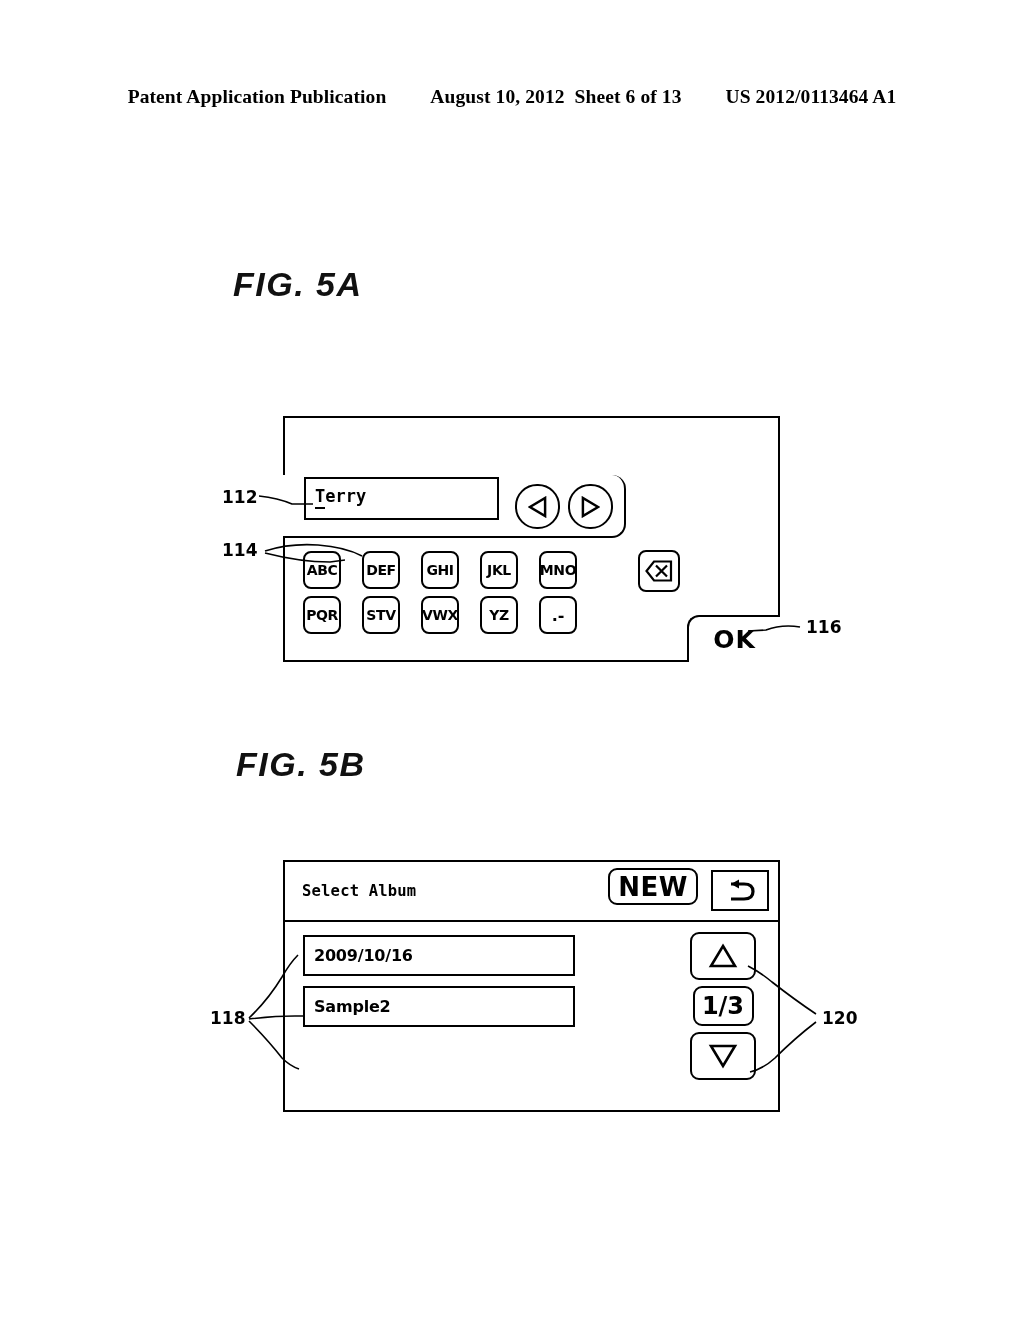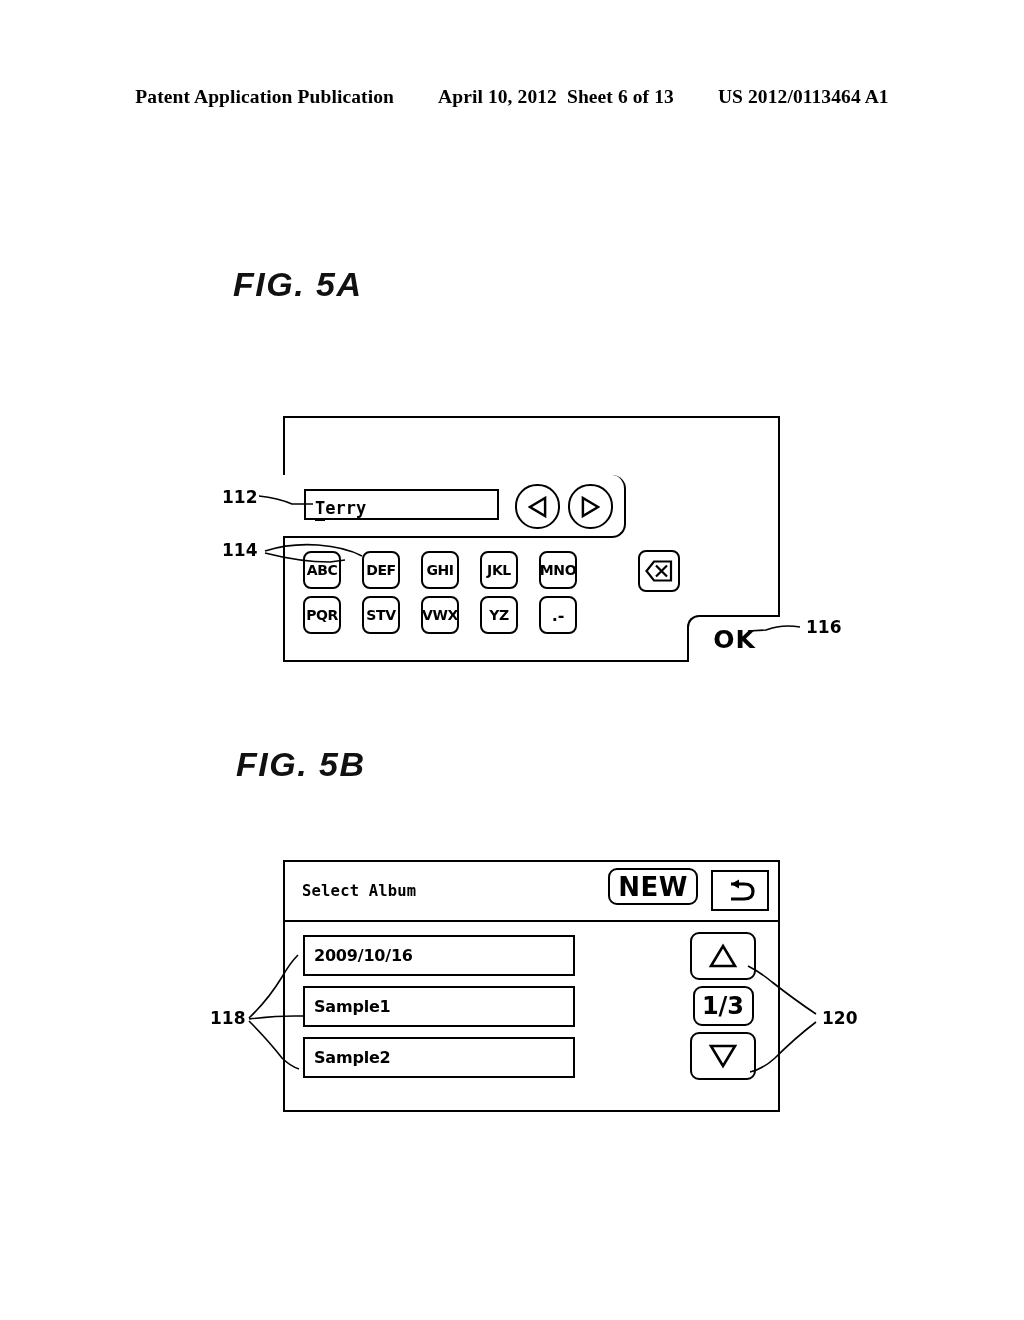--- a/index.html
+++ b/index.html
@@ -94,22 +94,22 @@
     position:absolute;left:-2px;top:57px;
     width:343px;height:63px;
     border:2.5px solid #000;
     border-left:none;
     border-top:none;
     border-radius:0 14px 14px 0;
     background:#fff;
     box-sizing:border-box;
   }
   .name-field{
-    position:absolute;left:21px;top:14px;
-    width:195px;height:31px;
+    position:absolute;left:21px;top:2px;
+    width:195px;height:43px;
     border:2.5px solid #000;
     background:#fff;
     box-sizing:border-box;
   }
   .name-value{
     position:absolute;left:9px;top:7px;
     font-family:"DejaVu Sans Mono",monospace;
     font-size:17px;font-weight:bold;
     letter-spacing:0px;
   }
@@ -237,21 +237,21 @@
     width:1024px;height:1320px;
     pointer-events:none;
   }
 </style>
 </head>
 <body>
 
 <div class="pub-header">
   <span class="seg">Patent Application Publication</span>
   <span class="gap-a"></span>
-  <span class="seg">April 10, 2012</span>
+  <span class="seg">August 10, 2012</span>
   <span class="gap-b"></span>
   <span class="seg">Sheet 6 of 13</span>
   <span class="gap-c"></span>
   <span class="seg">US 2012/0113464 A1</span>
 </div>
 
 <div class="fig-caption" id="fig5a-caption">FIG. 5A</div>
 
 <div class="panel" id="panel-a">
 
@@ -313,21 +313,20 @@
     <div class="back-btn" id="back-b">
       <svg width="34" height="26" viewBox="0 0 34 26">
         <path d="M8 6 L21 6 Q30 6 30 13.5 Q30 21 21 21 L8 21" fill="none" stroke="#000" stroke-width="3.2" stroke-linecap="butt"></path>
         <path d="M8 6 L16 1.5 L16 10.5 Z" fill="#000"></path>
       </svg>
     </div>
   </div>
 
   <div class="album-list">
     <div class="album-item">2009/10/16</div>
-    <div class="album-item">Sample1</div>
     <div class="album-item">Sample2</div>
   </div>
 
   <div class="pager">
     <div class="pager-btn">
       <svg width="30" height="26" viewBox="0 0 30 26">
         <path d="M15 3 L27 23 L3 23 Z" fill="none" stroke="#000" stroke-width="2.6" stroke-linejoin="miter"></path>
       </svg>
     </div>
     <div class="pager-count">1/3</div>

